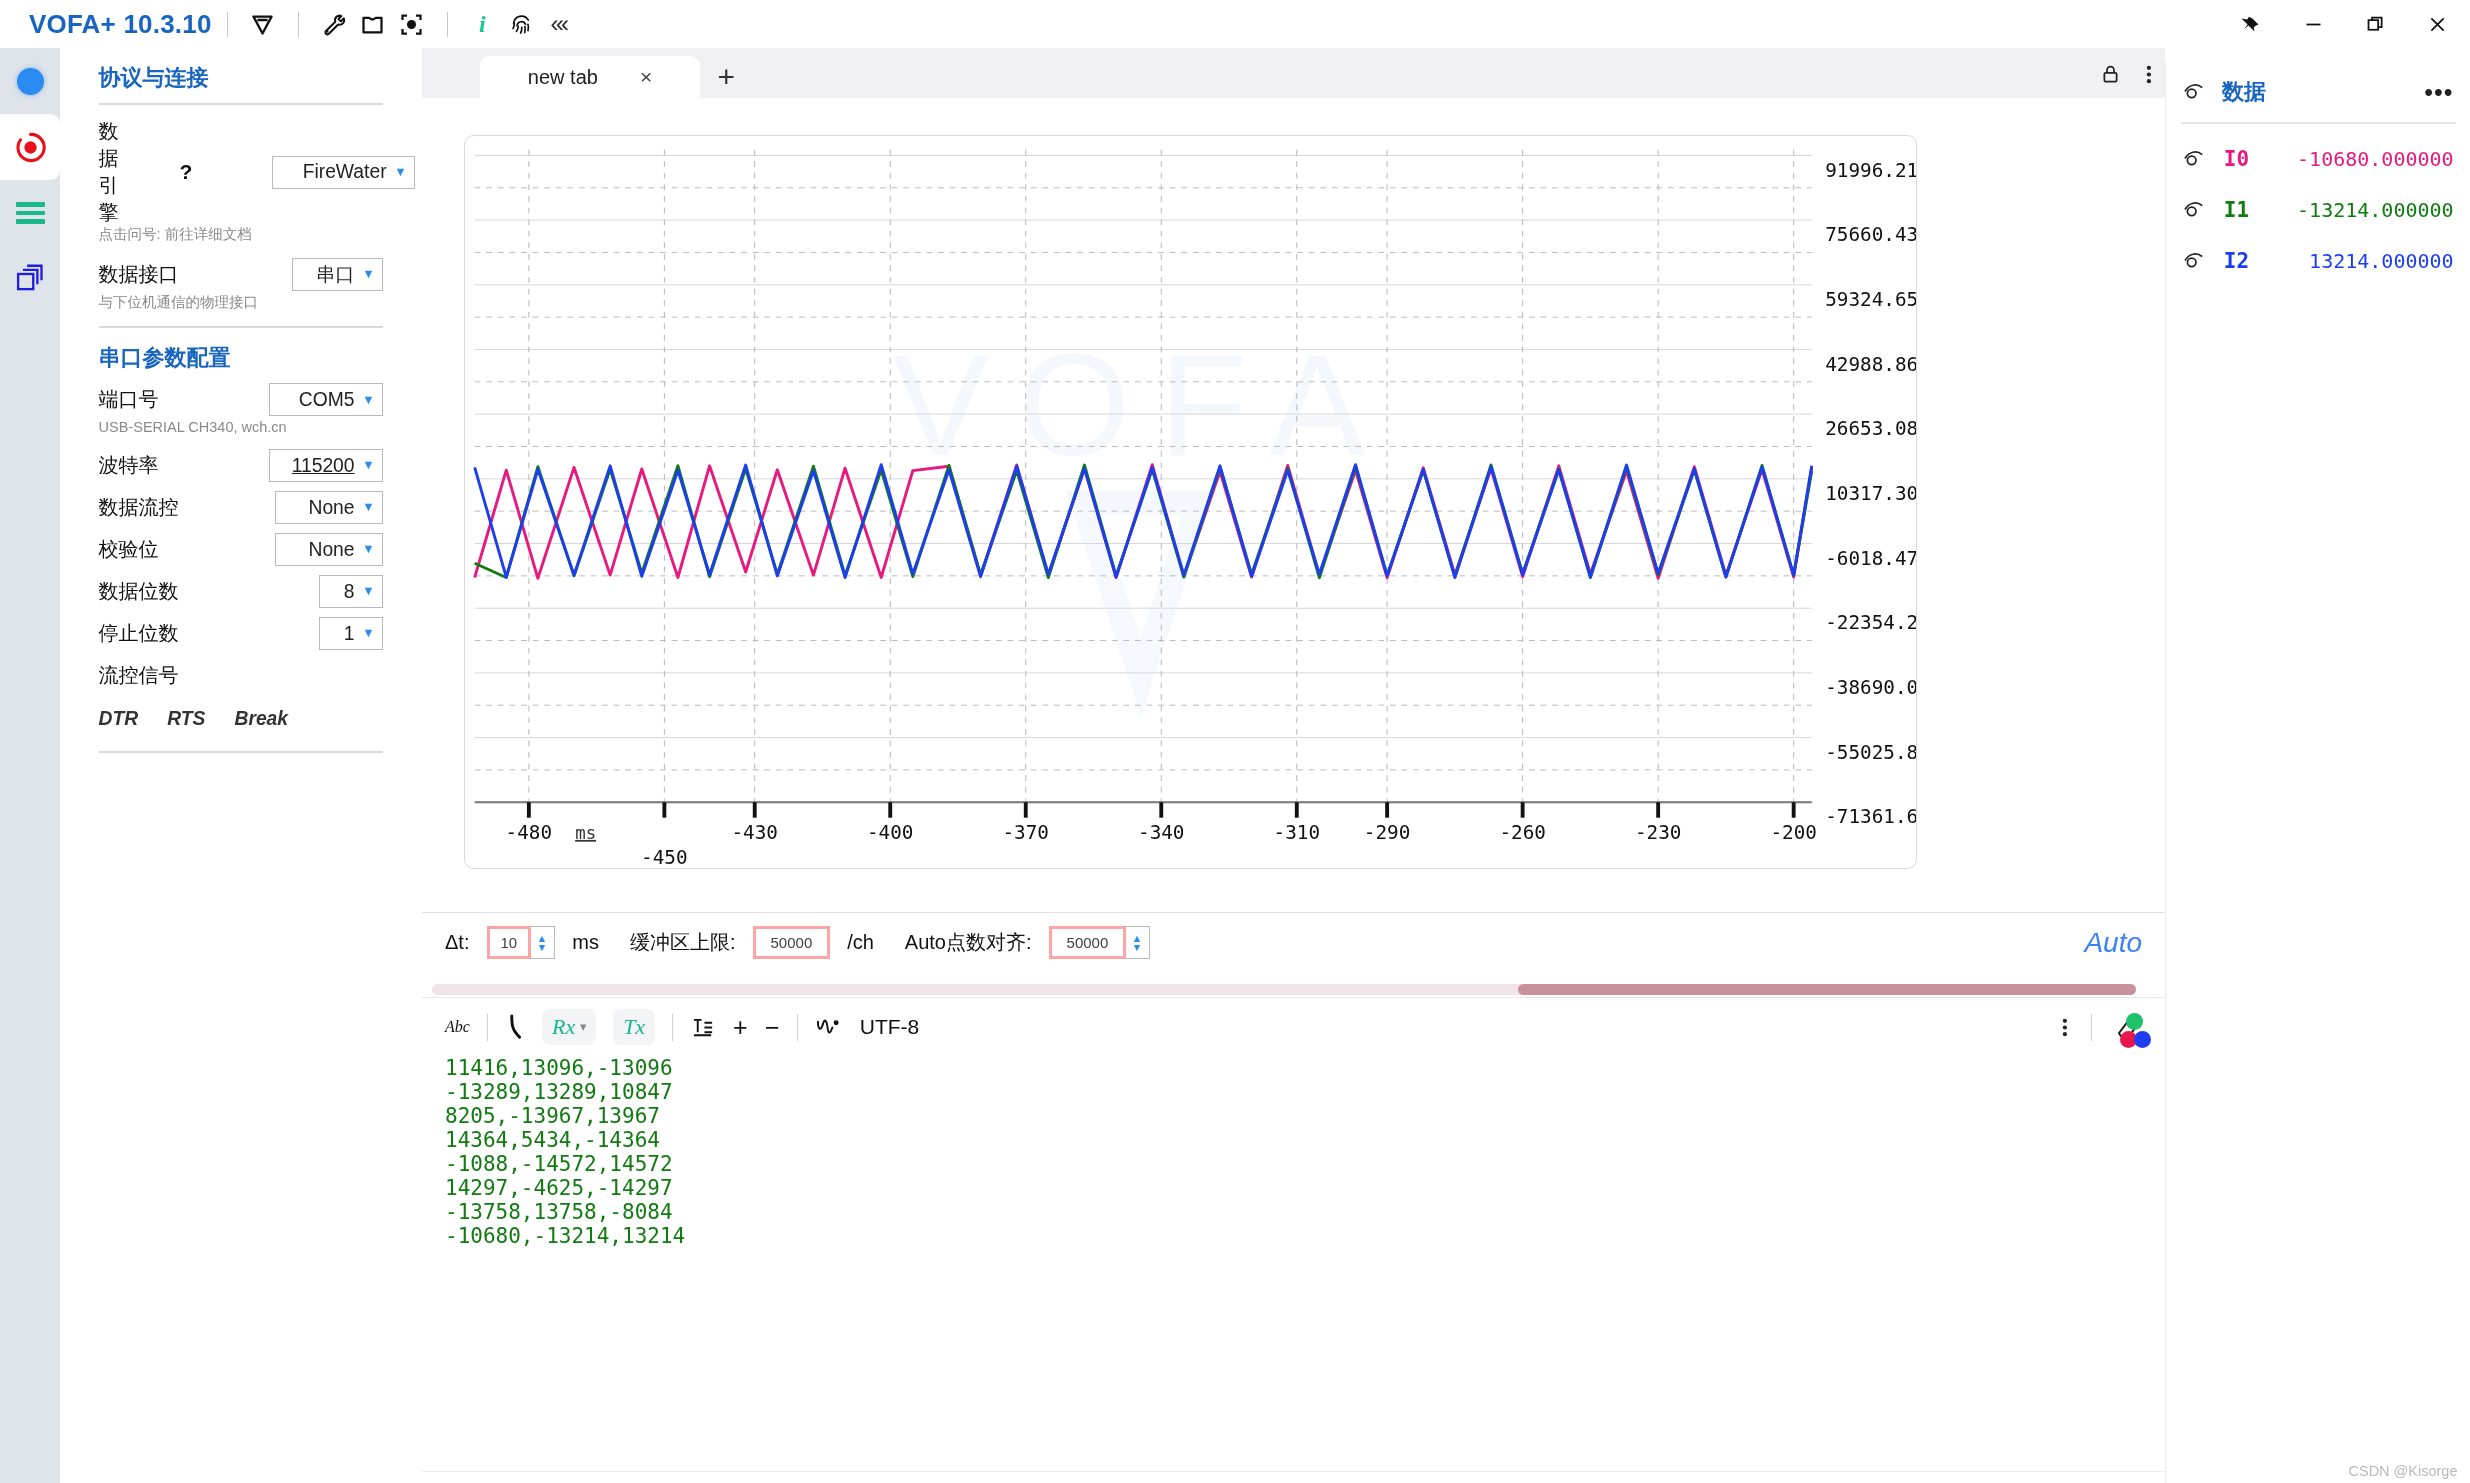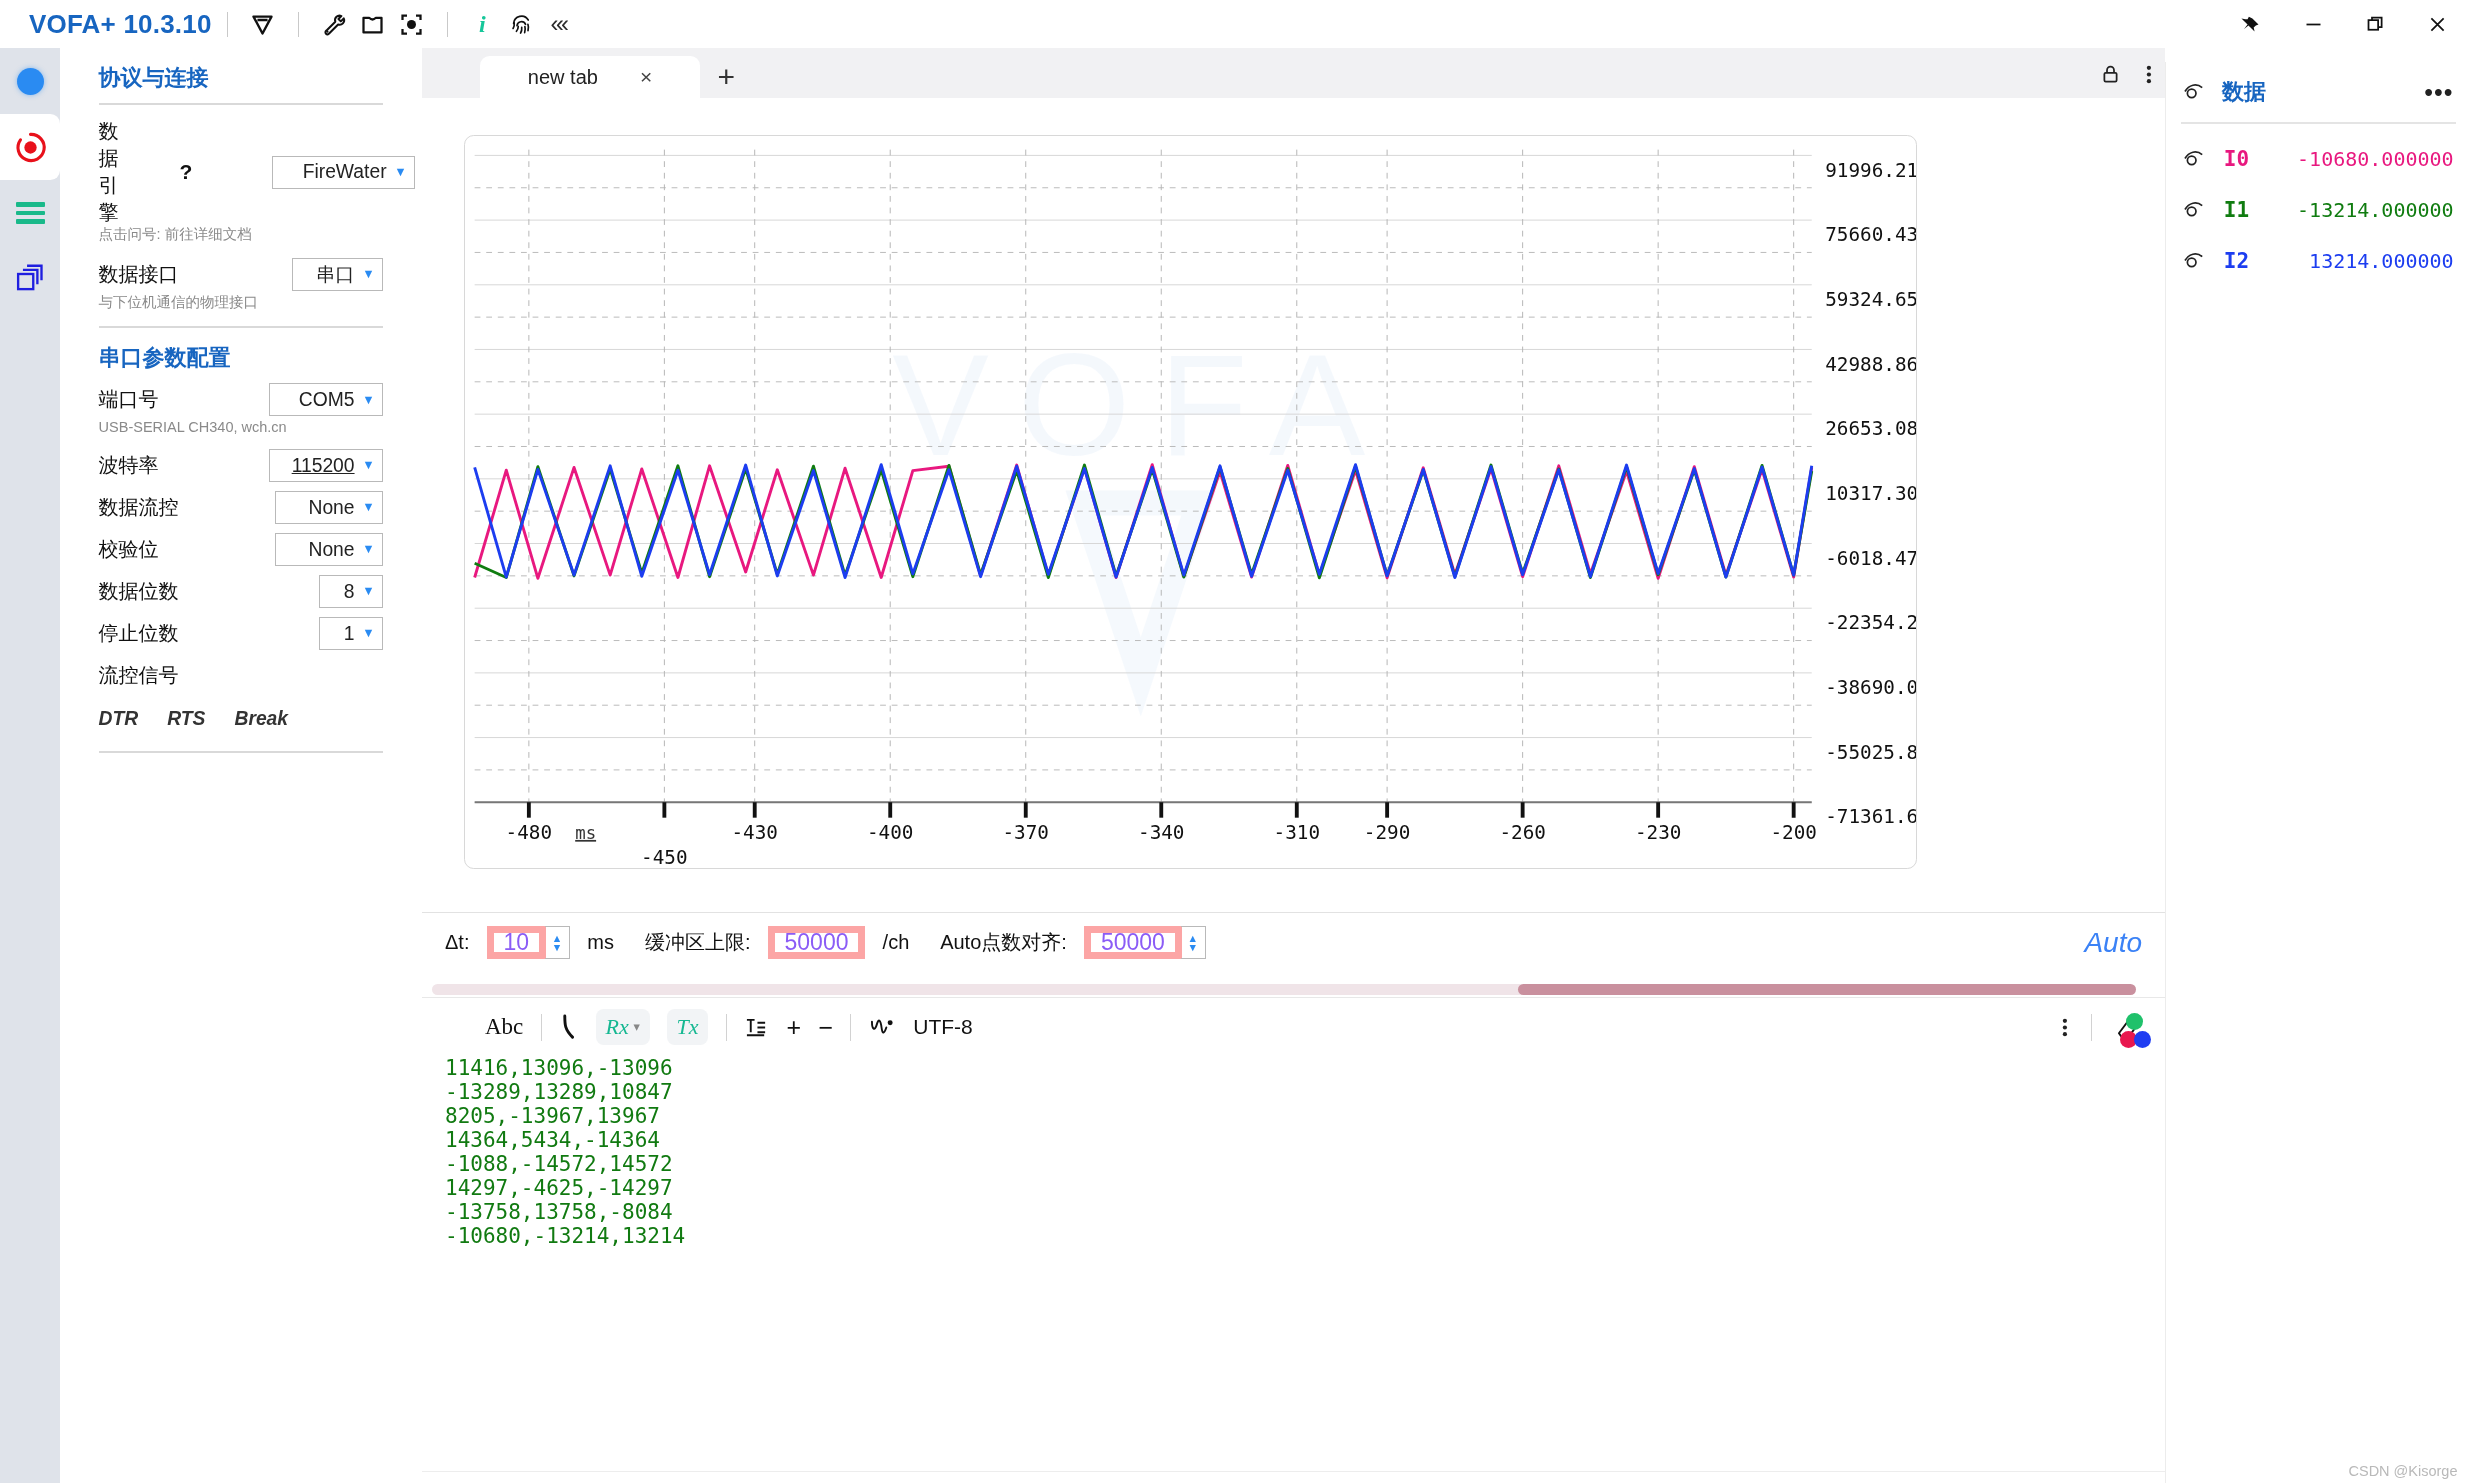--- a/index.html
+++ b/index.html
@@ -88,22 +88,22 @@
   .plotsvg { position:absolute; left:0; top:0; }
 
   
   .ctrlbar {
     position:absolute; left:0; top:814px; width:1743px; height:60px;
     border-top:1px solid #e2e2e2; display:flex; align-items:center; padding:0 23px; gap:17.4px;
     background:#fff;
   }
   .ctrl-lbl { font-size:20px; color:#111; }
   .numbox {
-    border:7px solid #fca5a5; height:33px; display:flex; align-items:center;
-    font-size:23px; color:#8b5cf6; padding:0 9.7px; background:#fff; min-width:44px;
+    border:3px solid #fca5a5; height:33px; display:flex; align-items:center;
+    font-size:15px; color:#404040; padding:0 9.7px; background:#fff; min-width:44px;
     justify-content:center;
   }
   .stepper { display:flex; flex-direction:column; margin-left:-1px; border:1px solid #b9b9b9;
     border-left:none; height:33px; justify-content:center; padding:0 6.8px; cursor:pointer;}
   .stepper .up, .stepper .dn { color:#2a8bf2; font-size:10.6px; line-height:8.7px;}
   .auto-lbl { margin-left:auto; font-style:italic; font-size:28px; color:#3b82f6; }
 
   
   .scrollrow { position:absolute; left:0; top:874px; width:1743px; height:33px; background:#fff;}
   .scrolltrack { position:absolute; left:9.7px; top:11.6px; width:1699px; height:11.6px;
@@ -120,21 +120,21 @@
   .st-dim { font-size:21px; color:#c9b6bc; font-family:"DejaVu Sans Mono", monospace;}
   .st-slash { font-size:21px; color:#c08a36; font-family:"DejaVu Sans Mono", monospace;}
   .st-bar { color:#c08a36; font-size:21px;}
   .st-green { font-size:21px; color:#18b889; font-family:"DejaVu Sans Mono", monospace;}
   .st-blue { font-size:21px; color:#2a6bd8; font-family:"DejaVu Sans Mono", monospace; font-weight:bold;}
 
   
   .term { position:absolute; left:0; top:949px; width:1743px; height:534px; background:#fff;
     border-top:1px solid #e8e8e8;}
   .term-toolbar { height:58px; display:flex; align-items:center; padding:0 23px; gap:17.4px;}
-  .tt-abc { font-size:23px; color:#111; font-family:"Liberation Serif", serif; cursor:pointer;margin-left:40px;}
+  .tt-abc { font-style:italic; font-size:16px; color:#111; font-family:"Liberation Serif", serif; cursor:pointer;}
   .tt-sep { width:1px;height:27px;background:#d2d2d2;}
   .tt-pill { background:#f2f4f6; border-radius:7.7px; padding:4.8px 9.7px; display:flex; align-items:center; gap:4.8px;
     font-style:italic; font-size:22px; color:#16b892; cursor:pointer; font-family:"Liberation Serif", serif;}
   .tt-pill small { font-style:normal; font-size:12.6px; color:#888;}
   .tt-ico { font-size:25px; color:#111; cursor:pointer; display:flex; align-items:center;}
   .tt-utf { font-size:21px; color:#111; }
   .tt-right { margin-left:auto; display:flex; align-items:center; gap:23px;}
 
   .term-body { position:absolute; left:0; top:58px; width:1743px; height:406px;
     overflow:hidden; padding:0 23px;}

